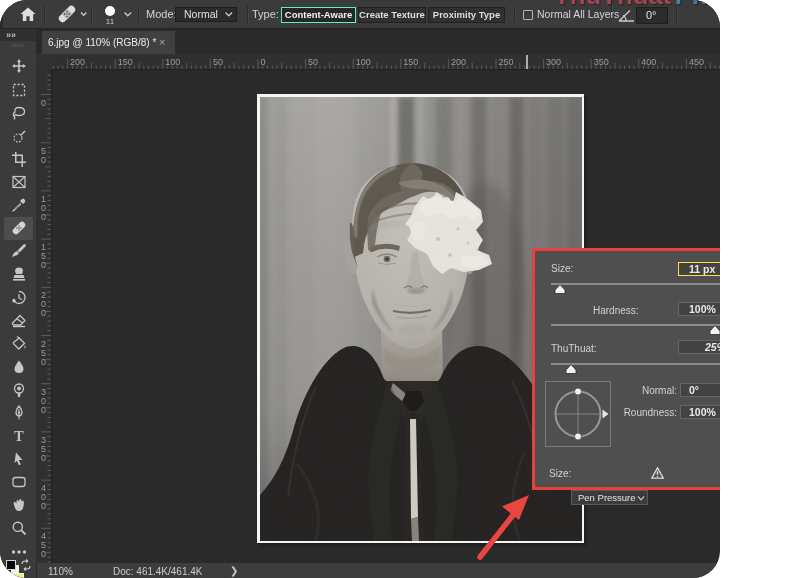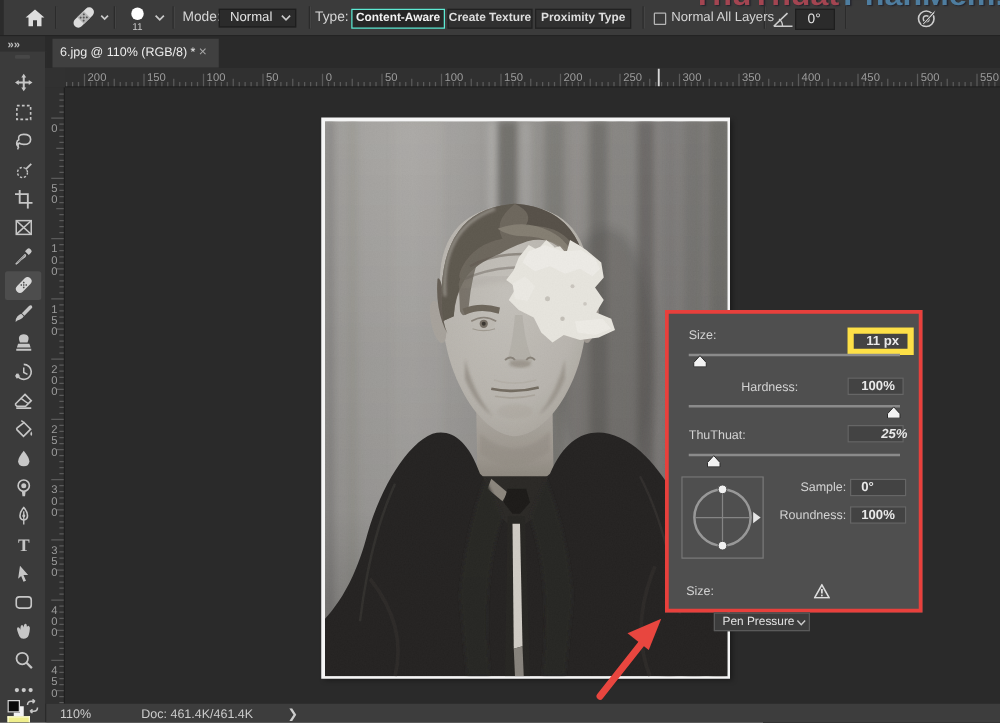--- a/index.html
+++ b/index.html
@@ -1,15 +1,15 @@
 <!DOCTYPE html>
 <html><head><meta charset="utf-8"><style>
 html,body{margin:0;padding:0;}
-#root{position:relative;width:800px;height:578px;background:#2a2a2a;overflow:hidden;
- font-family:"Liberation Sans",sans-serif;-webkit-font-smoothing:antialiased;}
+#root{position:relative;width:720px;height:578px;background:#2a2a2a;overflow:hidden;
+ font-family:"Liberation Sans",sans-serif;border-radius:27px;-webkit-font-smoothing:antialiased;}
 .abs{position:absolute;}
 .lbl{position:absolute;color:#d4d4d4;font-size:11px;line-height:13px;white-space:nowrap;}
 .box{position:absolute;background:#2b2b2b;border:1px solid #1e1e1e;color:#e2e2e2;
  font-size:11px;line-height:13px;white-space:nowrap;}
 .btn{position:absolute;height:14px;text-align:center;line-height:14px;font-weight:bold;
  font-size:9.5px;white-space:nowrap;overflow:hidden;}
 .sep{position:absolute;width:1px;background:#2b2b2b;border-right:1px solid #444444;}
 </style></head><body>
 <div id="root">
 
@@ -370,21 +370,21 @@
       <text x="43.5" y="485.3" text-anchor="middle" font-size="9" fill="#9b9b9b" font-family="Liberation Sans,sans-serif">4</text>
       <text x="43.5" y="494.3" text-anchor="middle" font-size="9" fill="#9b9b9b" font-family="Liberation Sans,sans-serif">5</text>
       <text x="43.5" y="503.3" text-anchor="middle" font-size="9" fill="#9b9b9b" font-family="Liberation Sans,sans-serif">0</text>
     </svg>
 <div class="abs" style="left:37px;top:563px;width:763px;height:15px;background:#3d3d3d;"></div>
 <div class="abs" style="left:48px;top:566px;color:#cccccc;font-size:10px;">110%</div>
 <div class="abs" style="left:113px;top:566px;color:#cccccc;font-size:10px;">Doc: 461.4K/461.4K</div>
 <div class="abs" style="left:230px;top:565px;color:#cccccc;font-size:10px;">❯</div>
 <div class="abs" style="left:532px;top:248px;width:206px;height:242px;background:#4f4f4f;border:3px solid #e8403c;box-sizing:border-box;"></div>
 <div class="abs" style="left:551px;top:263px;color:#d2d2d2;font-size:10px;">Size:</div>
-<div class="abs" style="left:678px;top:262px;width:43px;height:12px;background:#434343;border:5px solid #fde047;color:#e9e9e9;font-size:10.5px;line-height:12px;font-weight:bold;">
+<div class="abs" style="left:678px;top:262px;width:43px;height:12px;background:#434343;border:1px solid #fde047;color:#e9e9e9;font-size:10.5px;line-height:12px;font-weight:bold;">
       <span style="position:absolute;left:10px;top:0;">11 px</span>
     </div>
 <div class="abs" style="left:551px;top:282.5px;width:169px;height:2px;background:#8b8b8b;"></div>
     <svg class="abs" style="left:554px;top:283.5px" width="12" height="10" viewBox="0 0 12 10">
       <path d="M6 0.5 L11 6 L11 9.5 L1 9.5 L1 6 Z" fill="#f2f2f2" stroke="#2c2c2c" stroke-width="0.8"></path>
     </svg>
 <div class="abs" style="left:551px;top:305px;color:#d2d2d2;font-size:10px;margin-left:42px;">Hardness:</div>
 <div class="abs" style="left:678px;top:302px;width:43px;height:12px;background:#434343;border:1px solid #666;color:#e9e9e9;font-size:10.5px;line-height:12px;font-weight:bold;">
       <span style="position:absolute;left:10px;top:0;">100%</span>
     </div>
@@ -401,21 +401,21 @@
       <path d="M6 0.5 L11 6 L11 9.5 L1 9.5 L1 6 Z" fill="#f2f2f2" stroke="#2c2c2c" stroke-width="0.8"></path>
     </svg>
 <svg class="abs" style="left:545px;top:381px" width="68" height="68" viewBox="0 0 68 68">
 <rect x="0.5" y="0.5" width="65" height="65" fill="none" stroke="#7a7a7a" stroke-width="1"></rect>
 <circle cx="33" cy="33" r="22.5" fill="none" stroke="#989898" stroke-width="2"></circle>
 <path d="M11 33 L55 33 M33 11 L33 55" stroke="#858585" stroke-width="1"></path>
 <circle cx="33" cy="10.5" r="3.5" fill="#f0f0f0" stroke="#4a4a4a" stroke-width="0.8"></circle>
 <circle cx="33" cy="55.5" r="3.5" fill="#f0f0f0" stroke="#4a4a4a" stroke-width="0.8"></circle>
 <path d="M57.5 28.5 L63.5 33 L57.5 37.5 Z" fill="#e6e6e6"></path>
 </svg>
-<div class="abs" style="left:620px;top:385px;width:57px;text-align:right;color:#d2d2d2;font-size:10px;">Sample:</div>
+<div class="abs" style="left:620px;top:385px;width:57px;text-align:right;color:#d2d2d2;font-size:10px;">Normal:</div>
 <div class="abs" style="left:680px;top:383px;width:43px;height:12px;background:#434343;border:1px solid #666;color:#e9e9e9;font-size:10.5px;line-height:12px;font-weight:bold;">
       <span style="position:absolute;left:8px;top:0;">0°</span>
     </div>
 <div class="abs" style="left:617px;top:407px;width:60px;text-align:right;color:#d2d2d2;font-size:10px;">Roundness:</div>
 <div class="abs" style="left:680px;top:405px;width:43px;height:12px;background:#434343;border:1px solid #666;color:#e9e9e9;font-size:10.5px;line-height:12px;font-weight:bold;">
       <span style="position:absolute;left:8px;top:0;">100%</span>
     </div>
 <div class="abs" style="left:549px;top:468px;color:#d2d2d2;font-size:10px;">Size:</div>
 <div class="abs" style="left:571px;top:466px;width:75px;height:13px;background:#3c3c3c;border:1px solid #5a5a5a;color:#e2e2e2;font-size:10px;line-height:13px;white-space:nowrap;margin-top:24px;">
 <span style="position:absolute;left:6px;font-size:9.5px;">Pen Pressure</span>

